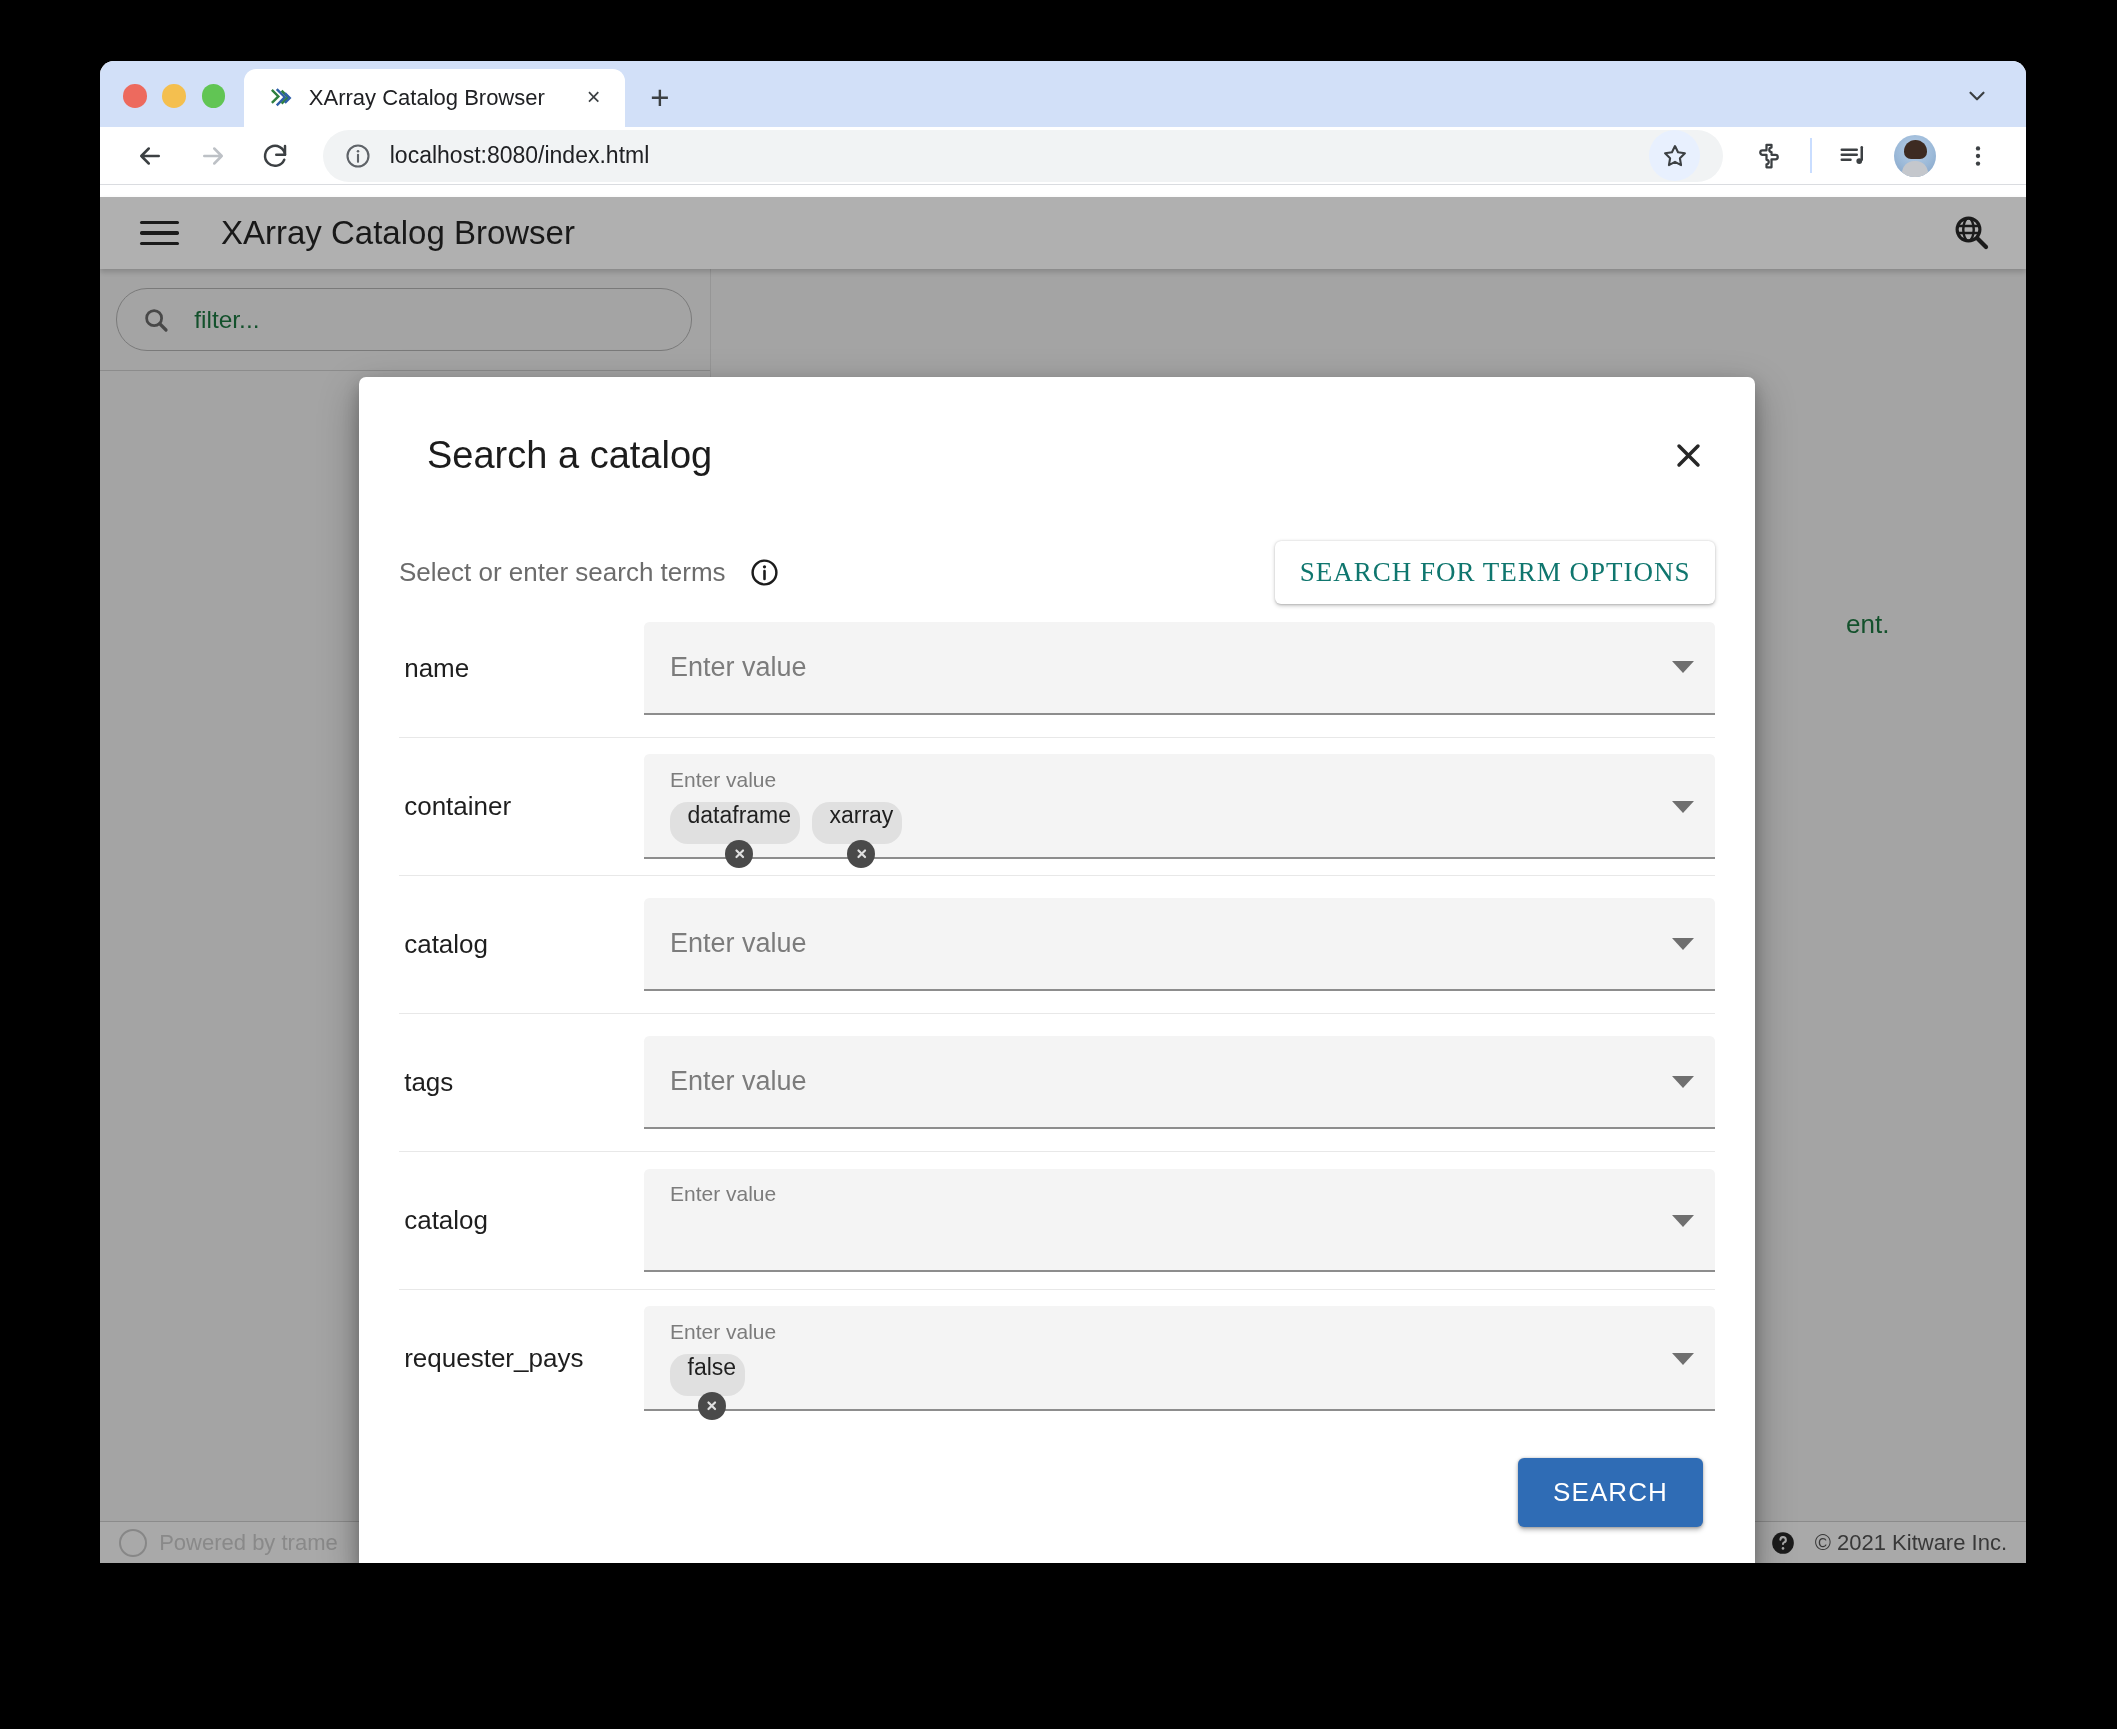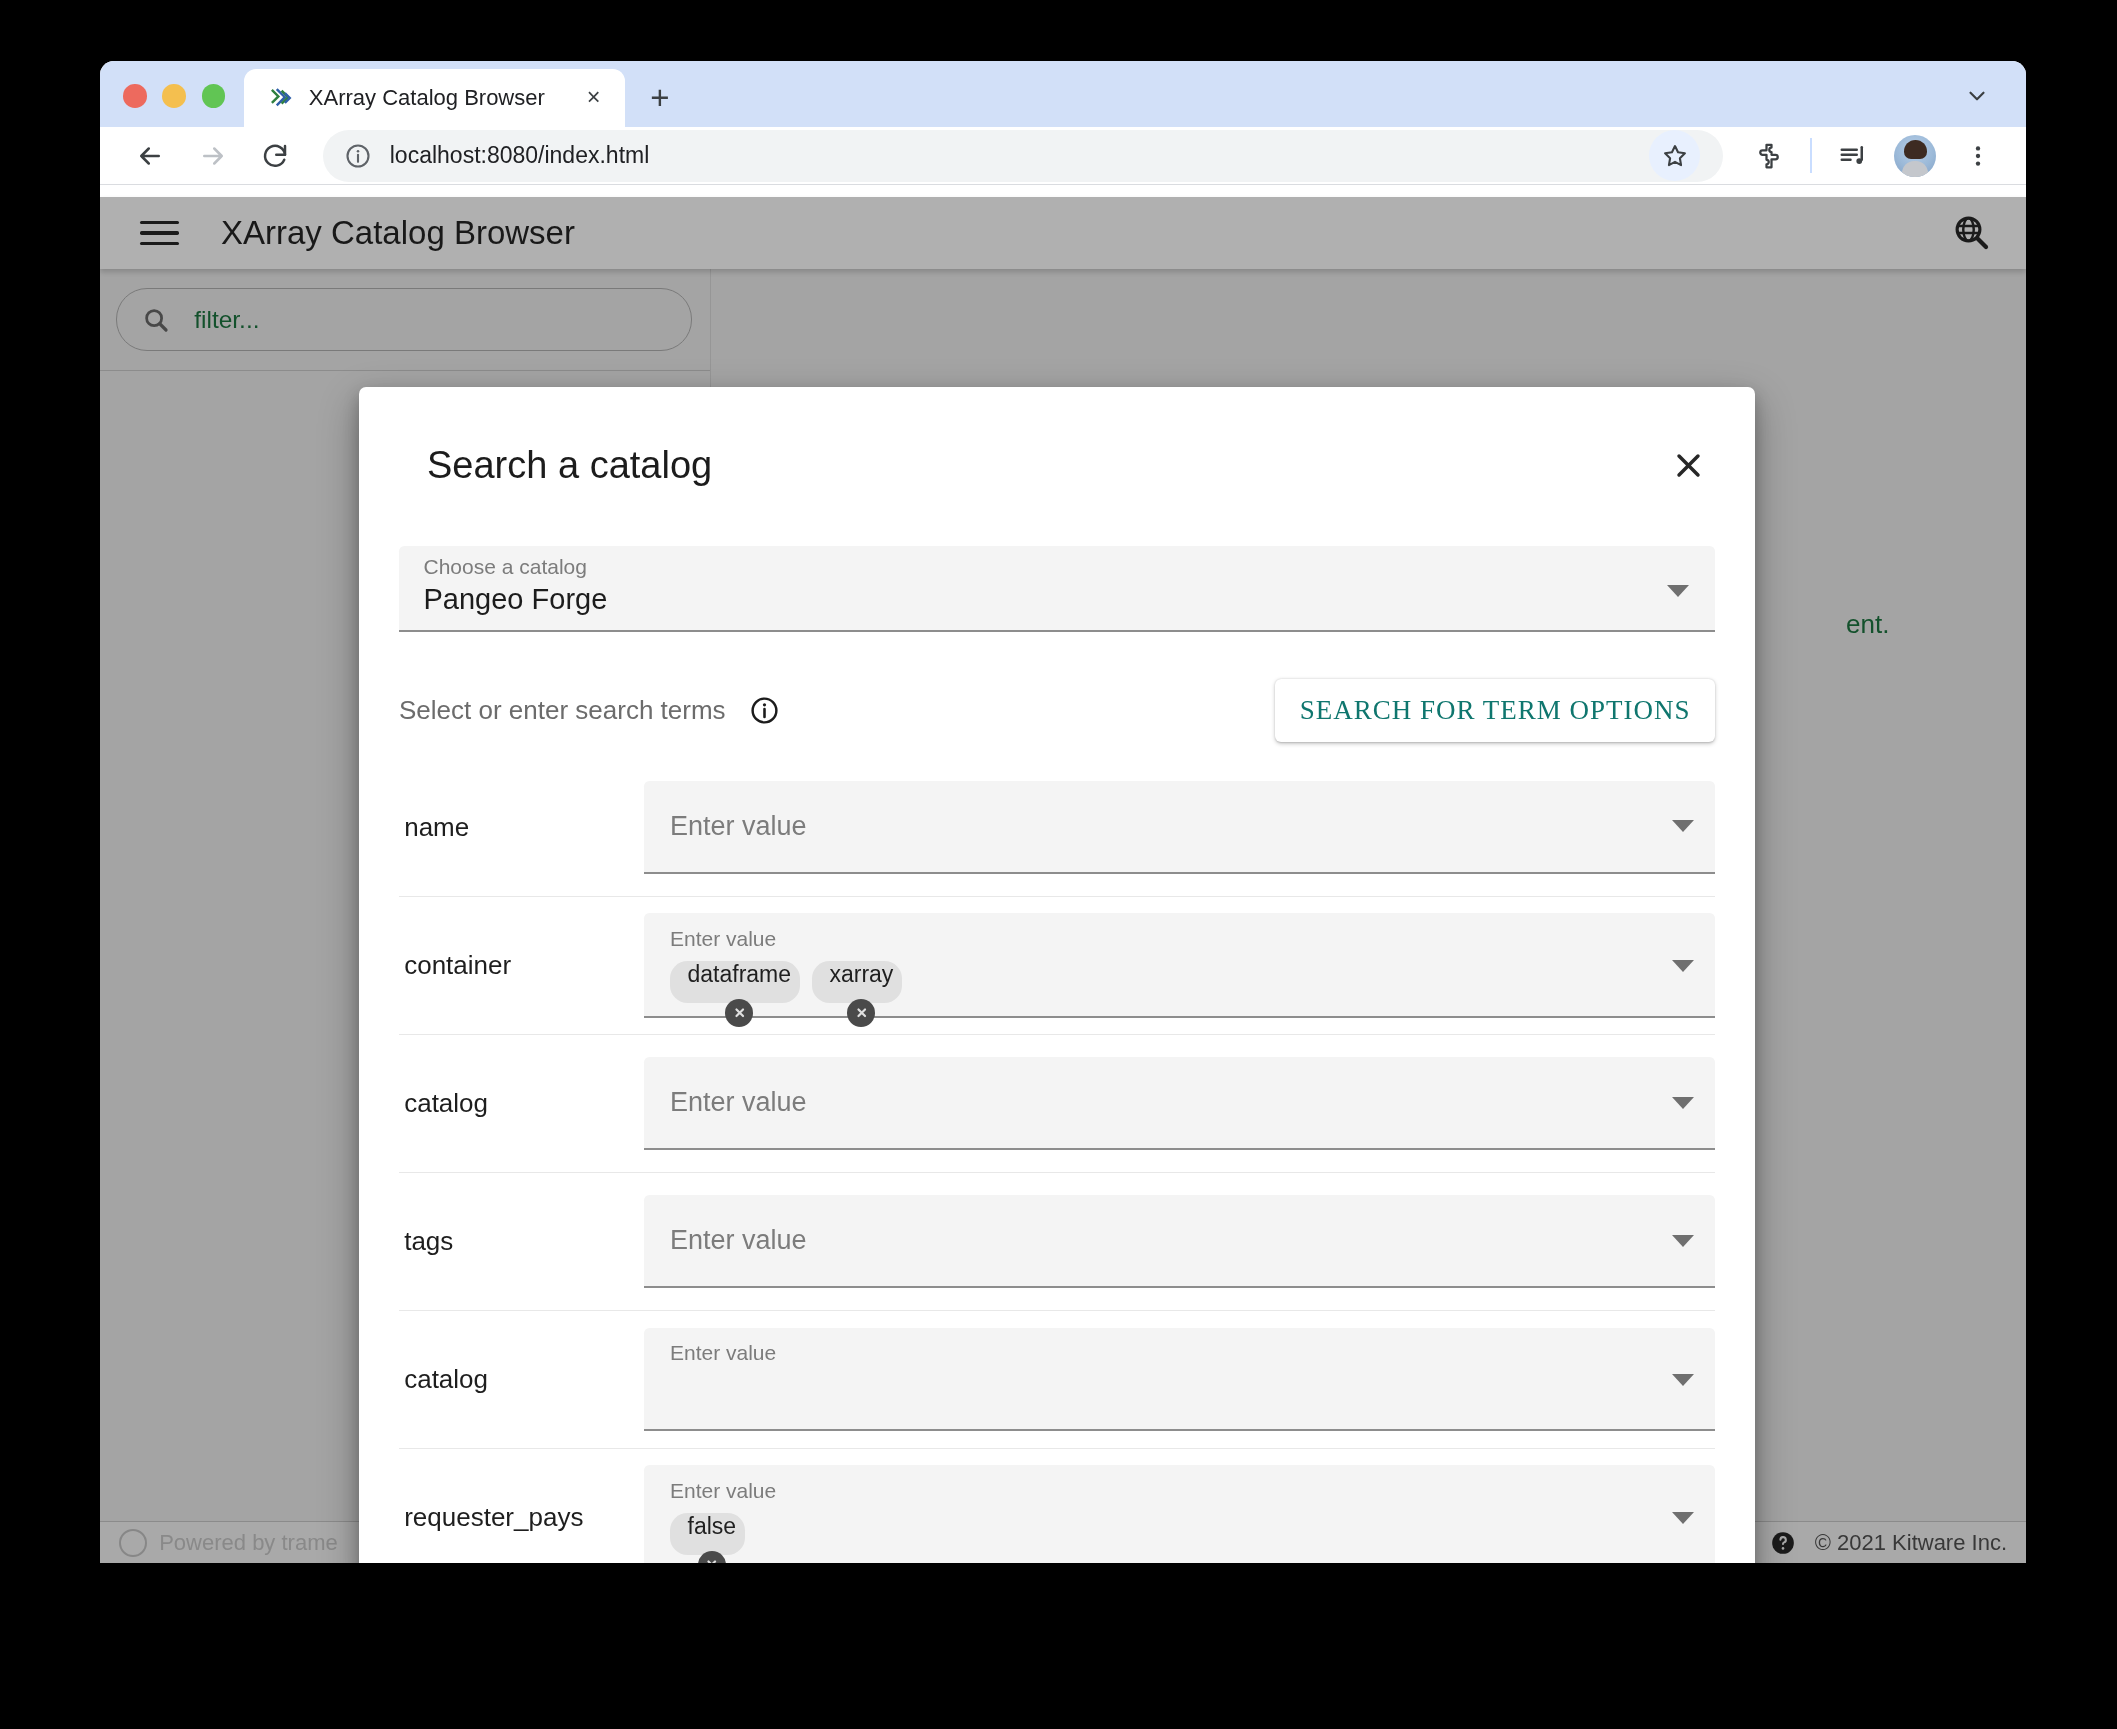--- a/index.html
+++ b/index.html
@@ -217,27 +217,27 @@
   #footer-copyright { font-size: 22px; color: #3a3a3a; }
 
   
   #modal-overlay {
     position: absolute; inset: 0;
     background: rgba(0,0,0,0.02);
     z-index: 5;
   }
   #search-dialog {
     position: absolute;
-    left: 259px; top: 190px;
+    left: 259px; top: 180px;
     width: 1396px; height: 1194px;
     background: #ffffff;
     border-radius: 7px;
     box-shadow: 0 15.7px 40px rgba(0,0,0,0.32), 0 7px 15.7px rgba(0,0,0,0.22);
     padding: 0;
-    display: flex; flex-direction: column; gap: 21px;
+    display: flex; flex-direction: column;
   }
   #dialog-header {
     display: flex; align-items: center;
     padding: 54px 42px 35px 68px;
   }
   #dialog-title {
     font-size: 38px; color: #1c1c1c; font-weight: 400;
   }
   #dialog-header-spacer { flex: 1; }
   #dialog-close-button {
@@ -520,27 +520,20 @@
         <div id="dialog-header">
           <span id="dialog-title">Search a catalog</span>
           <span id="dialog-header-spacer"></span>
           <span id="dialog-close-button">
             <svg width="35" height="35" viewBox="0 0 24 24">
                 <path d="M5.5 5.5l13 13M18.5 5.5l-13 13" stroke="#272727" stroke-width="2.4" stroke-linecap="round"></path>
               </svg>
           </span>
         </div>
 
-        <div id="catalog-select">
-          <div id="catalog-select-inner">
-            <div id="catalog-select-label">Choose a catalog</div>
-            <div id="catalog-select-value">Pangeo Forge</div>
-          </div>
-          <div id="catalog-caret" class="dropdown-caret"></div>
-        </div>
 
         <div id="terms-header">
           <span id="terms-label">Select or enter search terms</span>
           <span id="terms-info-icon">
             <svg width="31" height="31" viewBox="0 0 24 24">
               <circle cx="12" cy="12" r="9.2" stroke="#1c1c1c" stroke-width="1.9" fill="none"></circle>
               <circle cx="12" cy="7.6" r="1.25" fill="#1c1c1c"></circle>
               <path d="M12 10.8v6.2" stroke="#1c1c1c" stroke-width="2" stroke-linecap="round"></path>
             </svg>
           </span>

